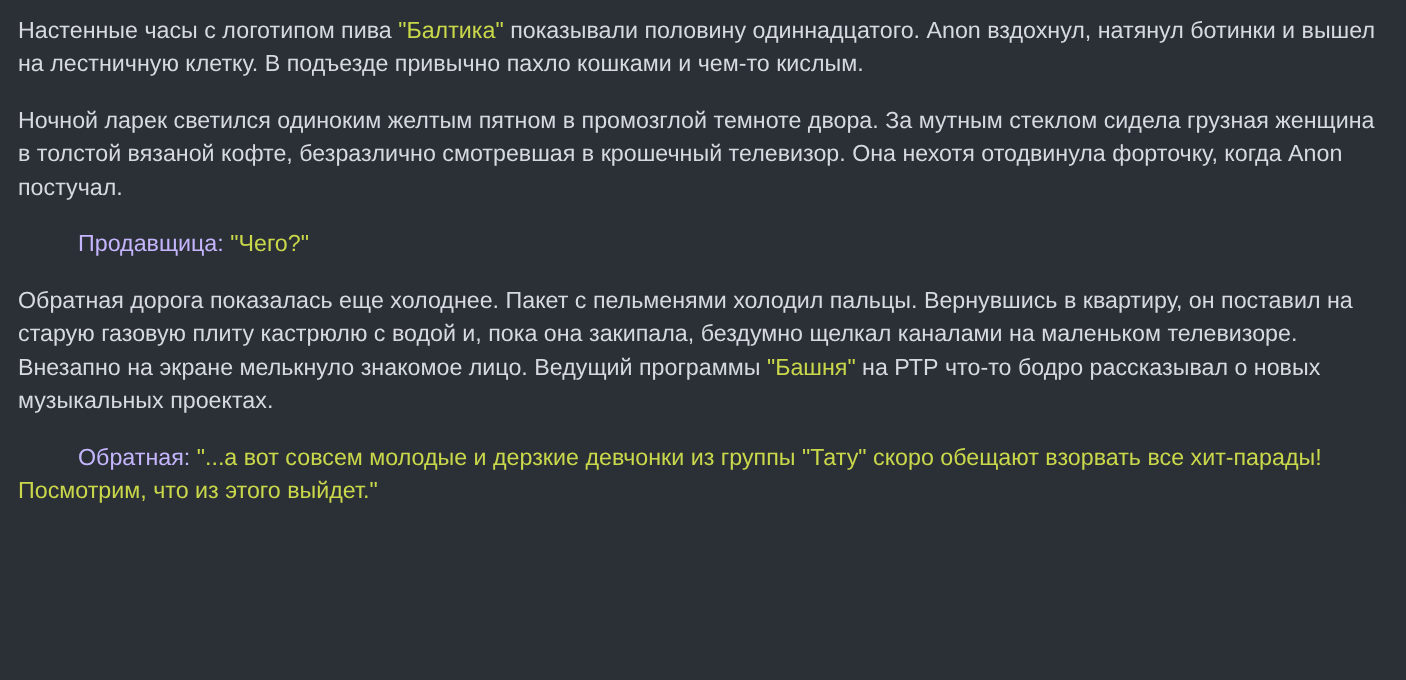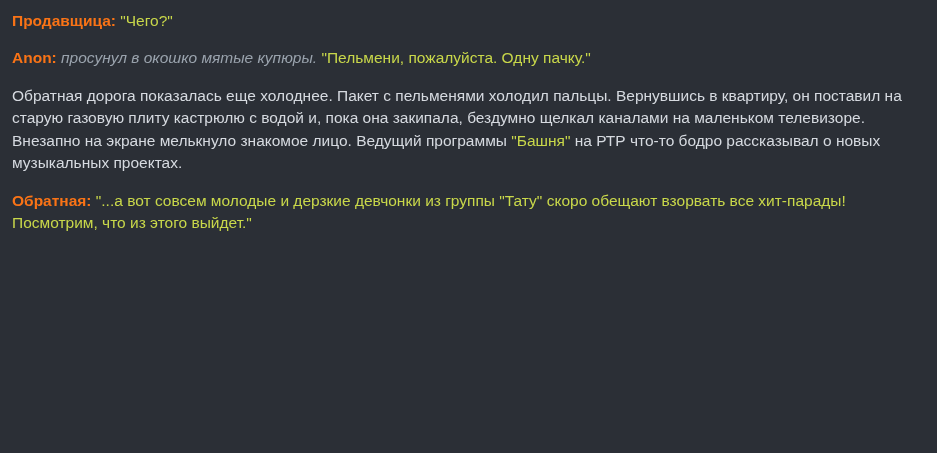--- a/index.html
+++ b/index.html
@@ -21,38 +21,40 @@
     width: 937px;
   }
   .para {
     margin: 0 0 15px 0;
     color: #d6dae0;
   }
   .para:last-child {
     margin-bottom: 0;
   }
   .speaker {
-    font-weight: bold;
-    color: #f97316;
+    font-weight: normal;
+    color: #c4b5fd;
+    margin-left: 40px;
   }
   .quote {
     color: #c9d84a;
   }
   .brand {
     color: #c9d84a;
   }
   .action {
     color: #9aa3ad;
     font-style: italic;
   }
   .plain {
     color: #d6dae0;
   }
 </style>
 </head>
 <body>
 
 <div id="story">
+    <p class="para"><span class="plain">Настенные часы с логотипом пива </span><span class="brand">"Балтика"</span><span class="plain"> показывали половину одиннадцатого. Anon вздохнул, натянул ботинки и вышел на лестничную клетку. В подъезде привычно пахло кошками и чем-то кислым.</span></p>
+    <p class="para"><span class="plain">Ночной ларек светился одиноким желтым пятном в промозглой темноте двора. За мутным стеклом сидела грузная женщина в толстой вязаной кофте, безразлично смотревшая в крошечный телевизор. Она нехотя отодвинула форточку, когда Anon постучал.</span></p>
     <p class="para"><span class="speaker">Продавщица:</span><span class="plain"> </span><span class="quote">"Чего?"</span></p>
-    <p class="para"><span class="speaker">Anon:</span><span class="plain"> </span><span class="action">просунул в окошко мятые купюры.</span><span class="plain"> </span><span class="quote">"Пельмени, пожалуйста. Одну пачку."</span></p>
     <p class="para"><span class="plain">Обратная дорога показалась еще холоднее. Пакет с пельменями холодил пальцы. Вернувшись в квартиру, он поставил на старую газовую плиту кастрюлю с водой и, пока она закипала, бездумно щелкал каналами на маленьком телевизоре. Внезапно на экране мелькнуло знакомое лицо. Ведущий программы </span><span class="brand">"Башня"</span><span class="plain"> на РТР что-то бодро рассказывал о новых музыкальных проектах.</span></p>
     <p class="para"><span class="speaker">Обратная:</span><span class="plain"> </span><span class="quote">"...а вот совсем молодые и дерзкие девчонки из группы "Тату" скоро обещают взорвать все хит-парады! Посмотрим, что из этого выйдет."</span></p>
   </div>
 
 </body></html>

